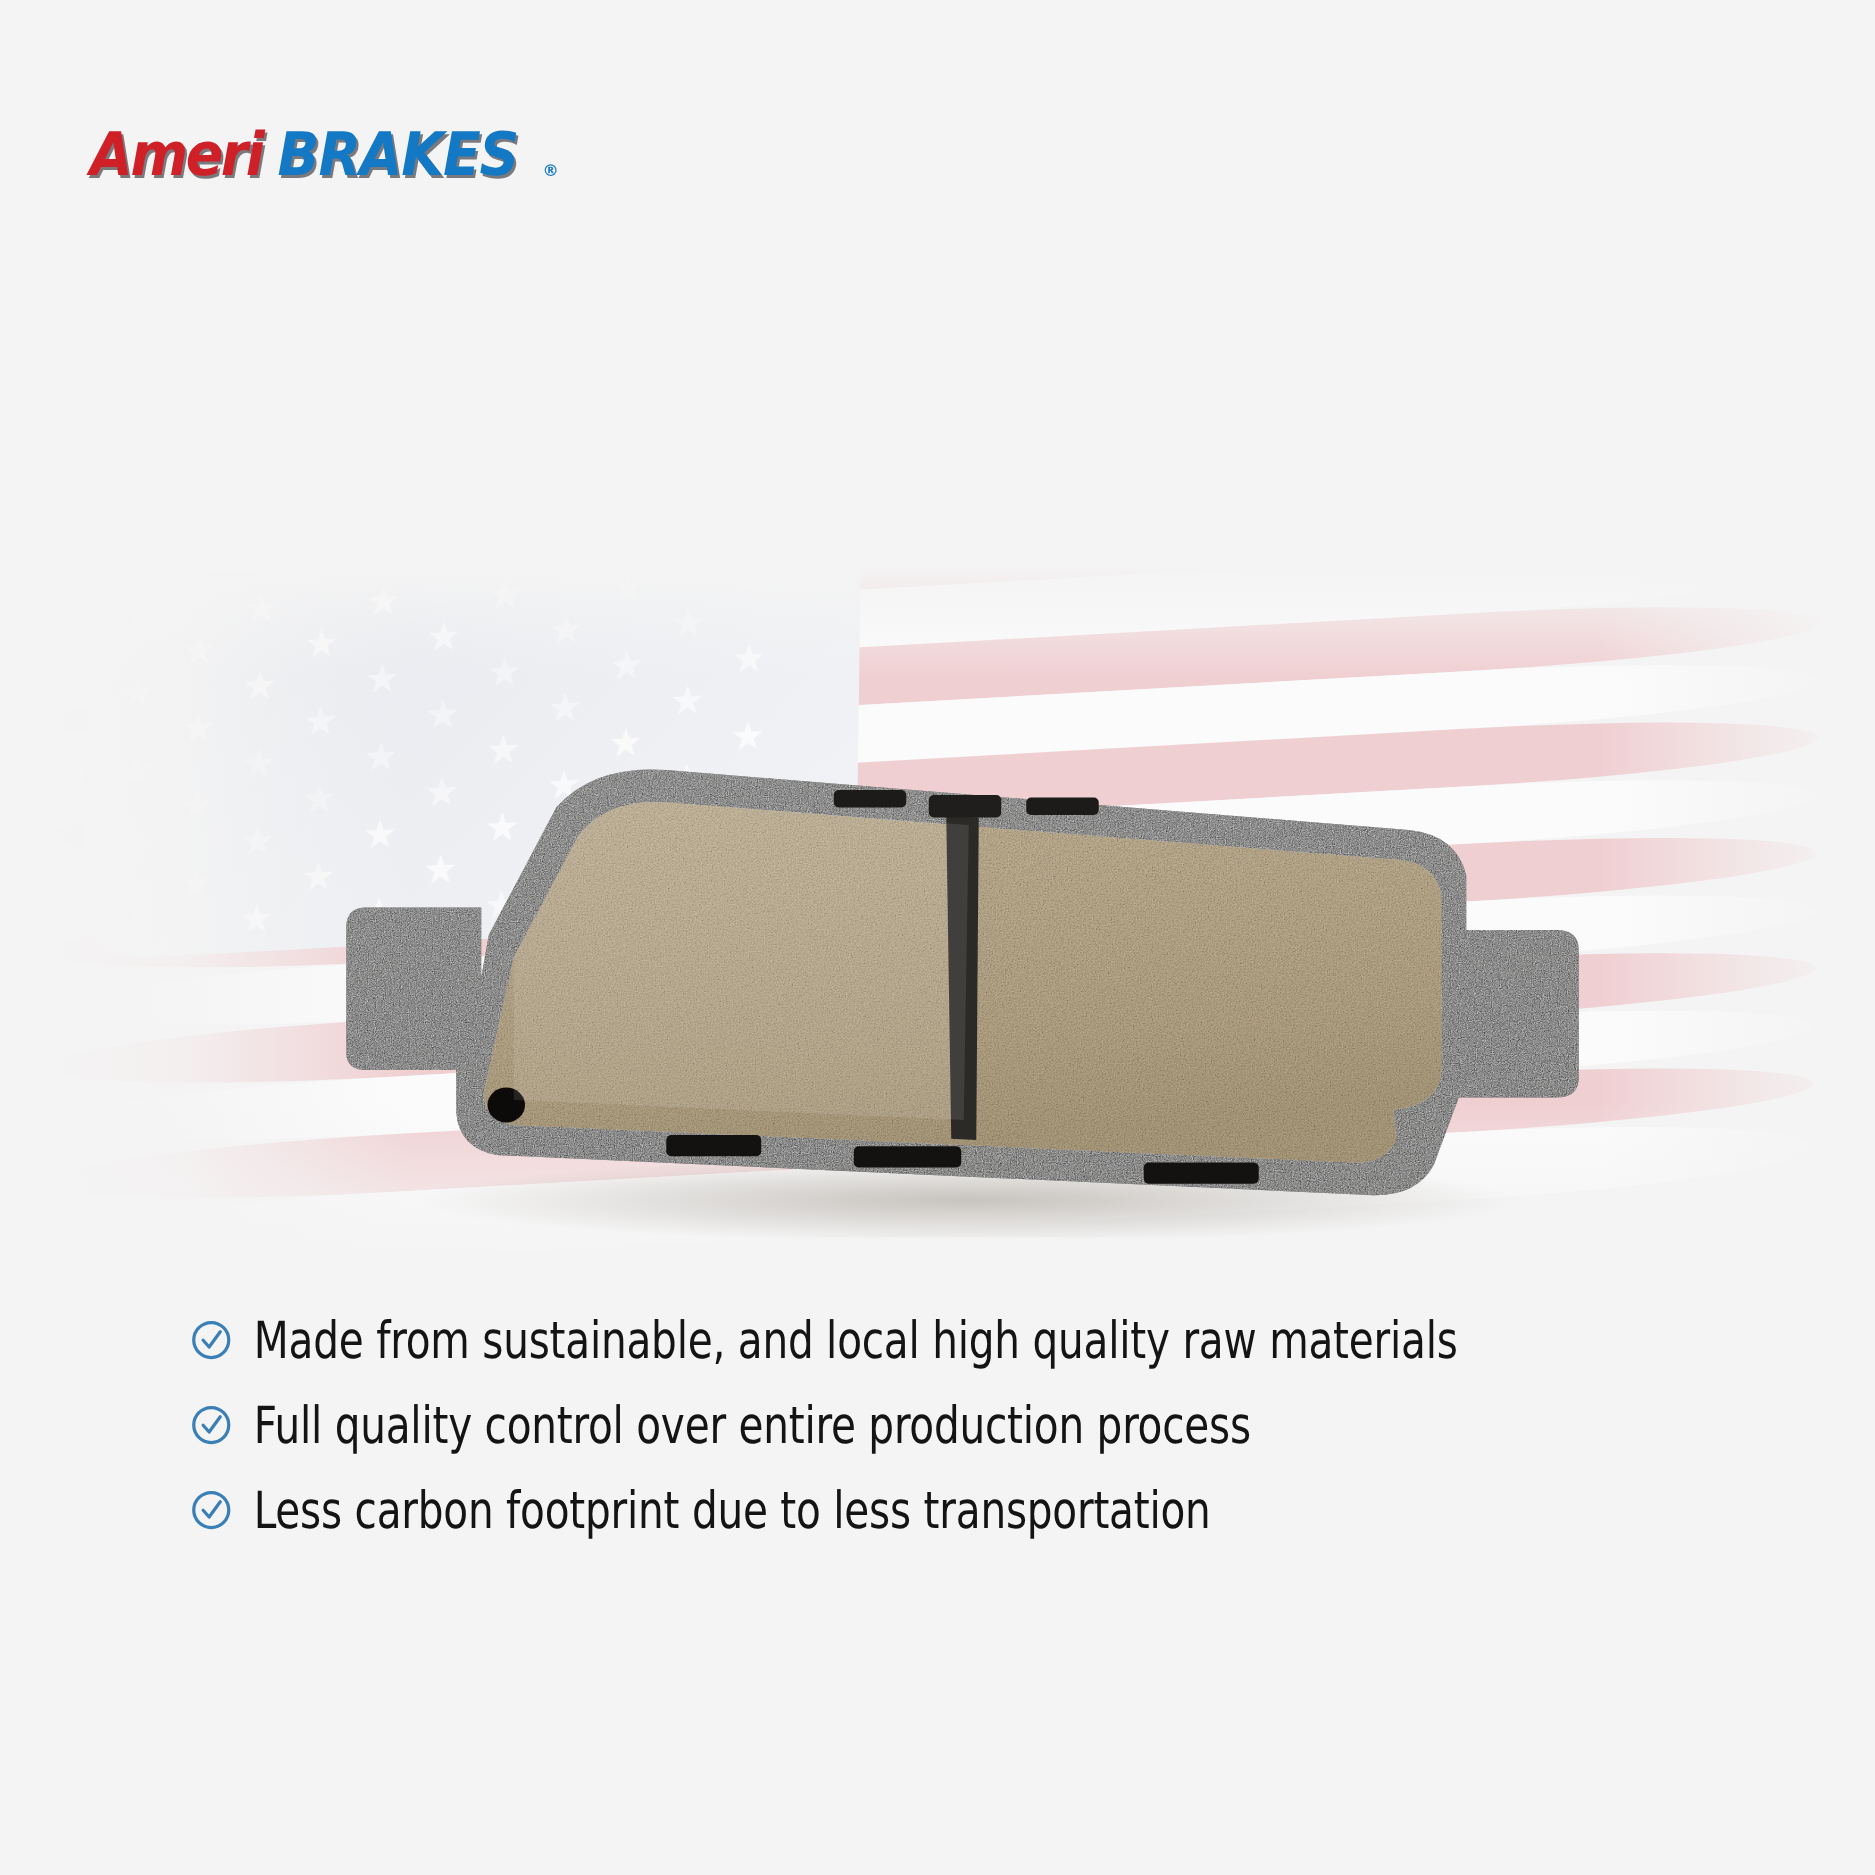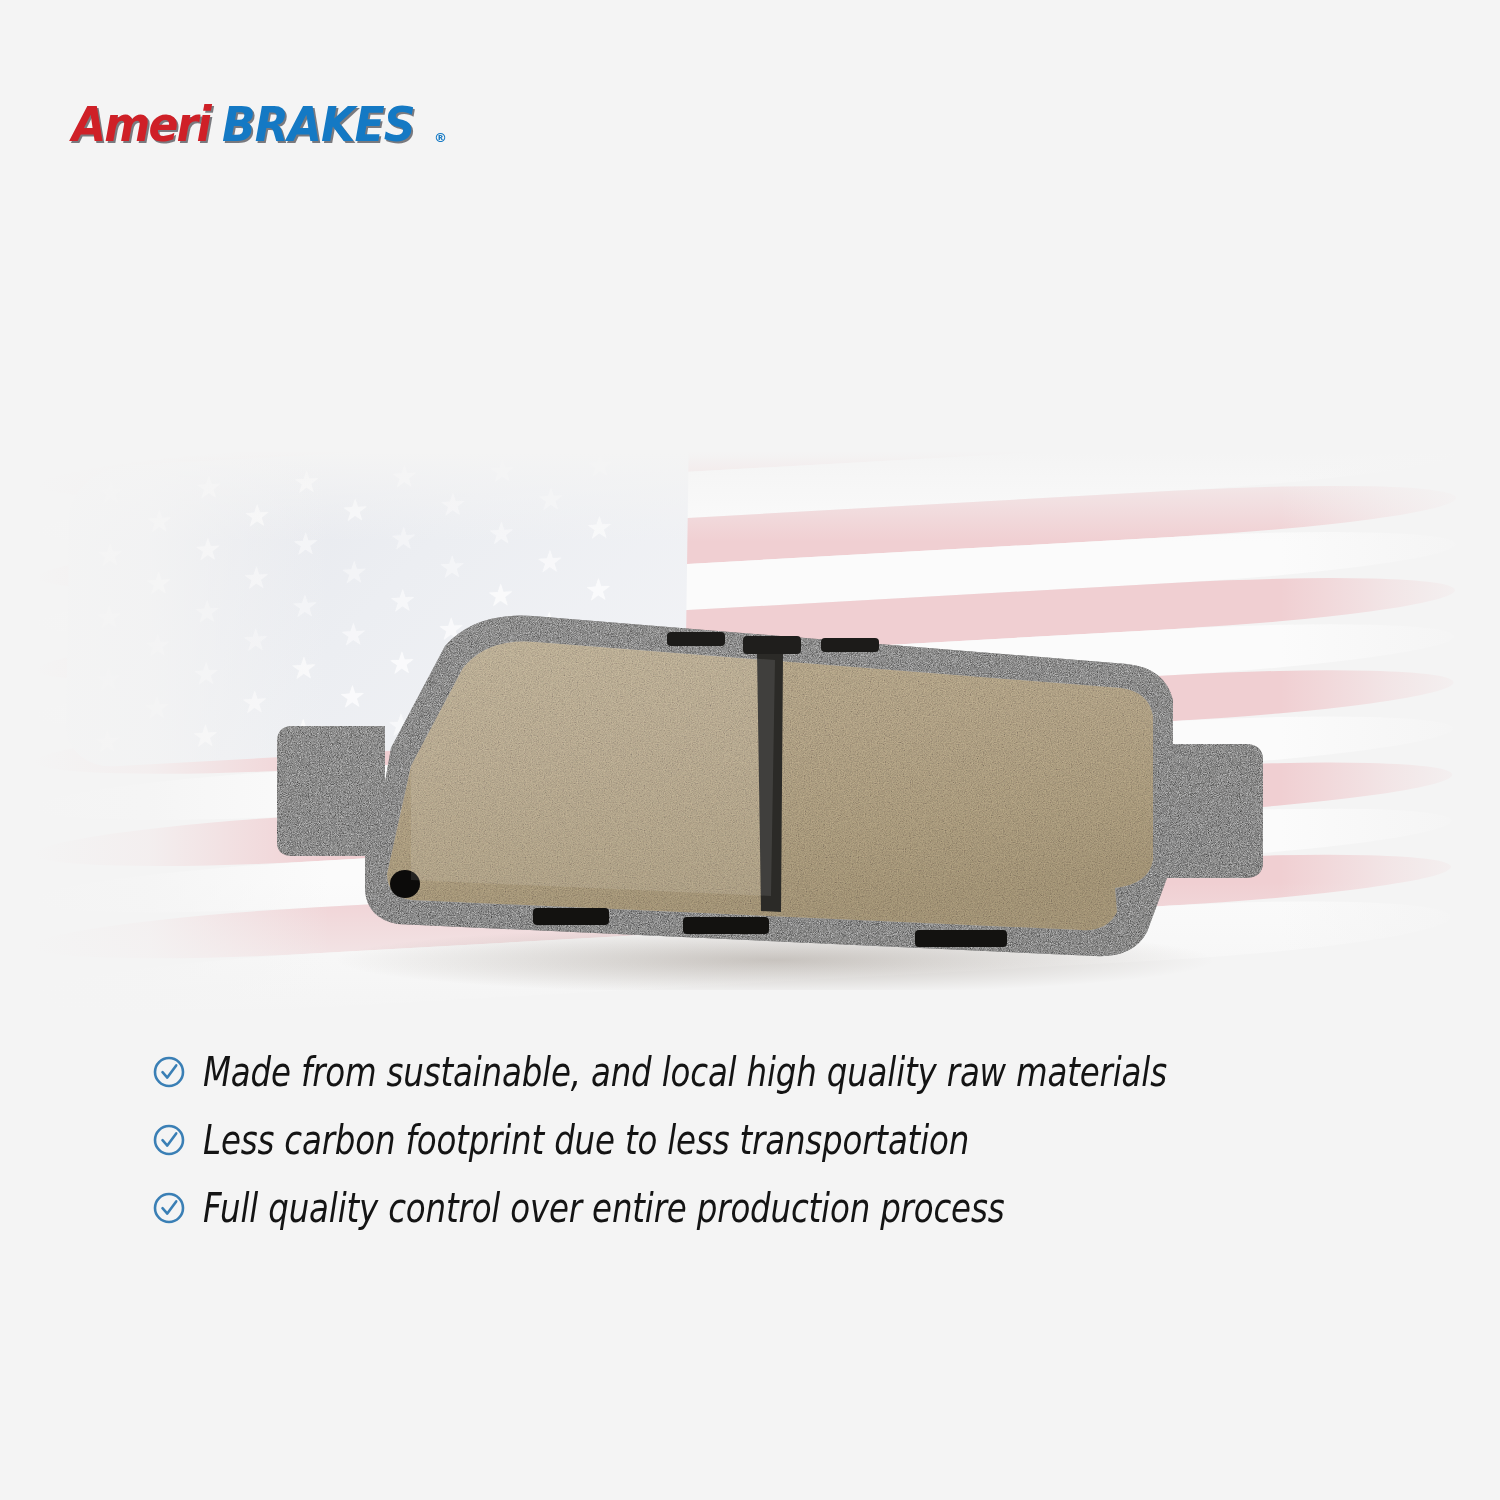--- a/index.html
+++ b/index.html
@@ -136,21 +136,20 @@
   #features {
     position:absolute;
     left:152px; top:1038px;
     width:1230px;
   }
   .feature {
     display:flex;
     align-items:center;
     gap:17px;
     height:68px;
-    font-style:italic;
   }
   .check-icon { flex:0 0 auto; width:34px; height:34px; display:block; }
   .feature-text {
     font-family:"DejaVu Sans Condensed","Liberation Sans", sans-serif;
     font-size:41px;
     line-height:1;
     color:#141414;
     letter-spacing:-0.2px;
     transform:scaleX(0.88);
     transform-origin:left center;
@@ -351,28 +350,28 @@
         <path d="M 10.5 17.2 L 15.3 22.6 L 24.2 10.4" fill="none" stroke="#3a7fb5" stroke-width="2.6" stroke-linecap="round" stroke-linejoin="round"></path>
       </svg>
       <span class="feature-text">Made from sustainable, and local high quality raw materials</span>
     </div>
 
     <div class="feature">
       <svg class="check-icon" viewBox="0 0 34 34">
         <circle cx="17" cy="17" r="14" fill="none" stroke="#3a7fb5" stroke-width="2.6"></circle>
         <path d="M 10.5 17.2 L 15.3 22.6 L 24.2 10.4" fill="none" stroke="#3a7fb5" stroke-width="2.6" stroke-linecap="round" stroke-linejoin="round"></path>
       </svg>
-      <span class="feature-text">Less carbon footprint due to less transportation</span>
+      <span class="feature-text">Full quality control over entire production process</span>
     </div>
 
     <div class="feature">
       <svg class="check-icon" viewBox="0 0 34 34">
         <circle cx="17" cy="17" r="14" fill="none" stroke="#3a7fb5" stroke-width="2.6"></circle>
         <path d="M 10.5 17.2 L 15.3 22.6 L 24.2 10.4" fill="none" stroke="#3a7fb5" stroke-width="2.6" stroke-linecap="round" stroke-linejoin="round"></path>
       </svg>
-      <span class="feature-text">Full quality control over entire production process</span>
+      <span class="feature-text">Less carbon footprint due to less transportation</span>
     </div>
 
 
   </div>
 
 
 </div>
 
 </body></html>

